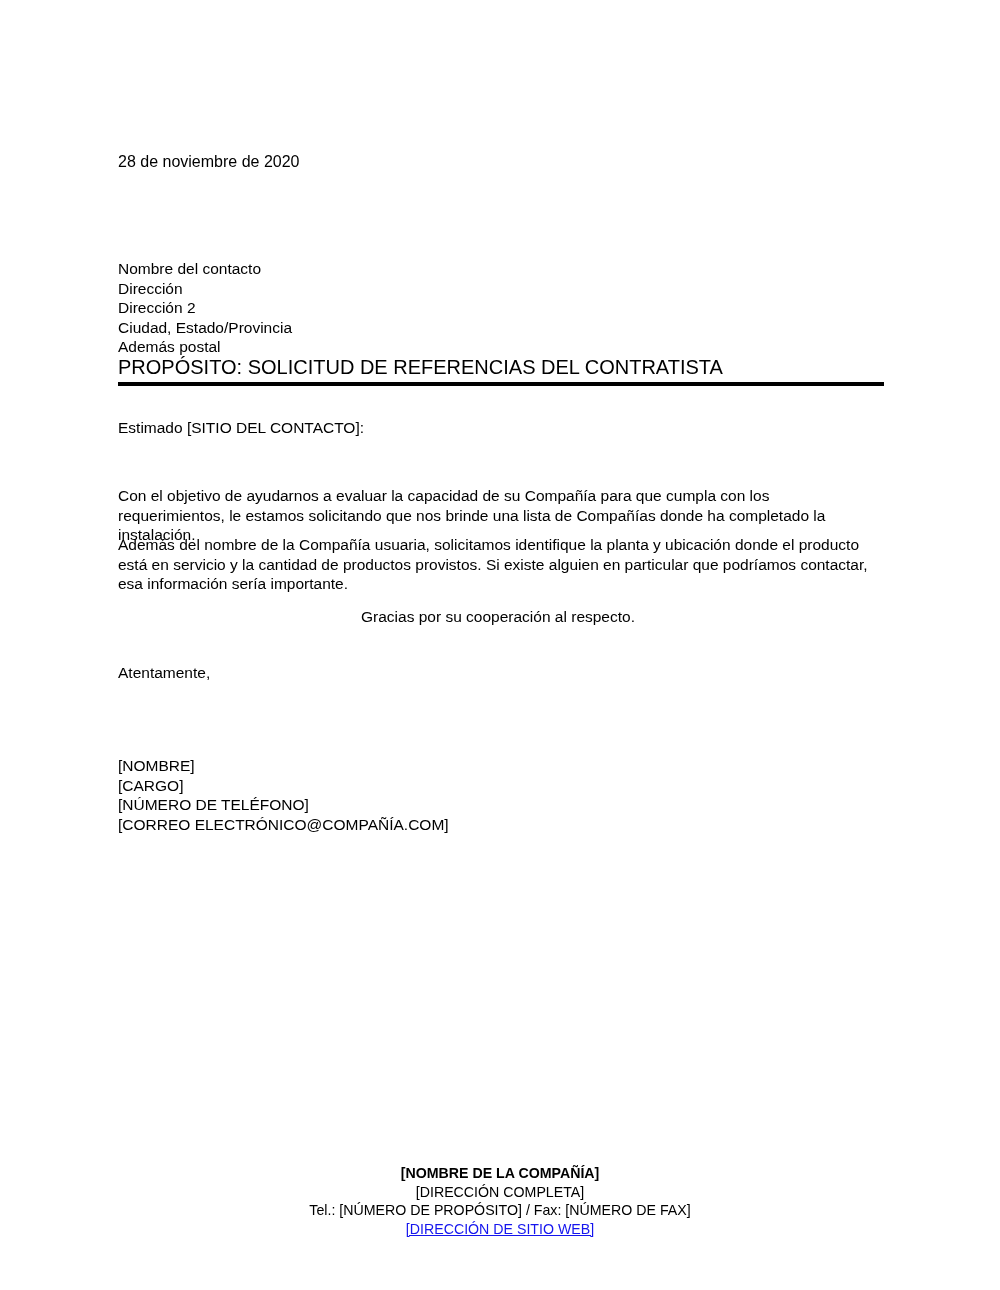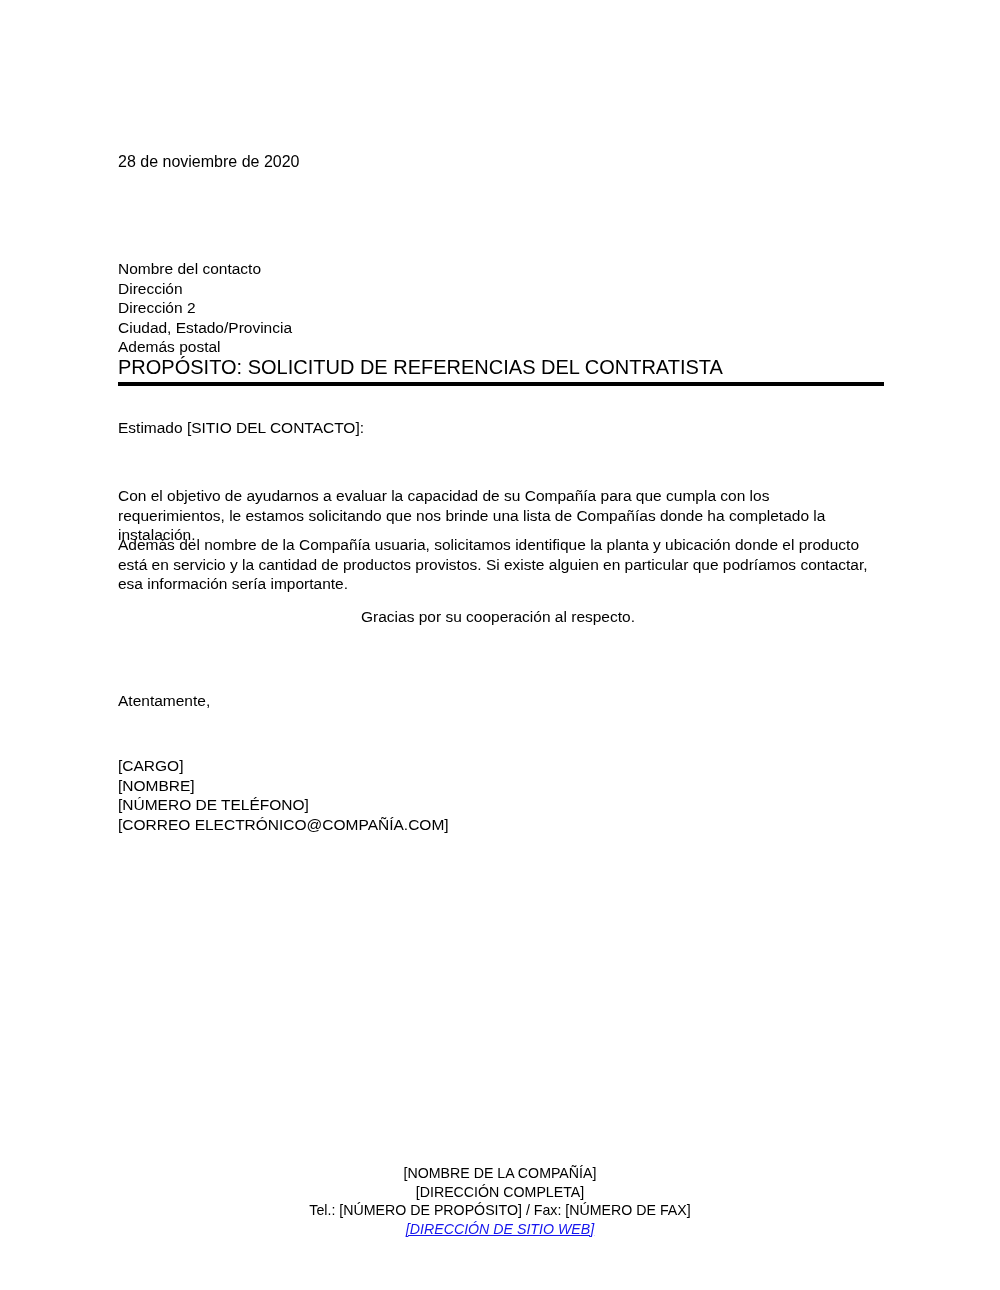--- a/index.html
+++ b/index.html
@@ -115,21 +115,20 @@
     text-align: center;
   }
 
   .closing {
     position: absolute;
     top: 663px;
     left: 0;
     font-size: 15.5px;
     line-height: 19.5px;
     white-space: nowrap;
-    margin-top: 28px;
   }
 
   .signature-block {
     position: absolute;
     top: 756px;
     left: 0;
     font-size: 15.5px;
     line-height: 19.5px;
   }
 
@@ -142,28 +141,27 @@
     position: absolute;
     left: 0;
     right: 0;
     top: 1164px;
     text-align: center;
     font-size: 14.2px;
     line-height: 18.6px;
   }
 
   .footer .footer-company {
-    font-weight: normal;
+    font-weight: bold;
   }
 
   .footer .footer-website {
     color: #1515ee;
     text-decoration: underline;
     cursor: pointer;
-    font-style: italic;
   }
 </style>
 </head>
 <body>
 
 <div class="page">
 
   <div class="content">
 
     <div class="date-line">28 de noviembre de 2020</div>
@@ -185,22 +183,22 @@
 
     <div class="para-1">Con el objetivo de ayudarnos a evaluar la capacidad de su Compañía para que cumpla con los requerimientos, le estamos solicitando que nos brinde una lista de Compañías donde ha completado la instalación.</div>
 
     <div class="para-2">Además del nombre de la Compañía usuaria, solicitamos identifique la planta y ubicación donde el producto está en servicio y la cantidad de productos provistos. Si existe alguien en particular que podríamos contactar, esa información sería importante.</div>
 
     <div class="para-3">Gracias por su cooperación al respecto.</div>
 
     <div class="closing">Atentamente,</div>
 
     <div class="signature-block">
+      <div class="sig-line">[NOMBRE]</div>
       <div class="sig-line">[CARGO]</div>
-      <div class="sig-line">[NOMBRE]</div>
       <div class="sig-line">[NÚMERO DE TELÉFONO]</div>
       <div class="sig-line">[CORREO ELECTRÓNICO@COMPAÑÍA.COM]</div>
     </div>
 
   </div>
 
   <div class="footer">
     <div class="footer-company">[NOMBRE DE LA COMPAÑÍA]</div>
     <div class="footer-address">[DIRECCIÓN COMPLETA]</div>
     <div class="footer-contact">Tel.: [NÚMERO DE PROPÓSITO] / Fax: [NÚMERO DE FAX]</div>

